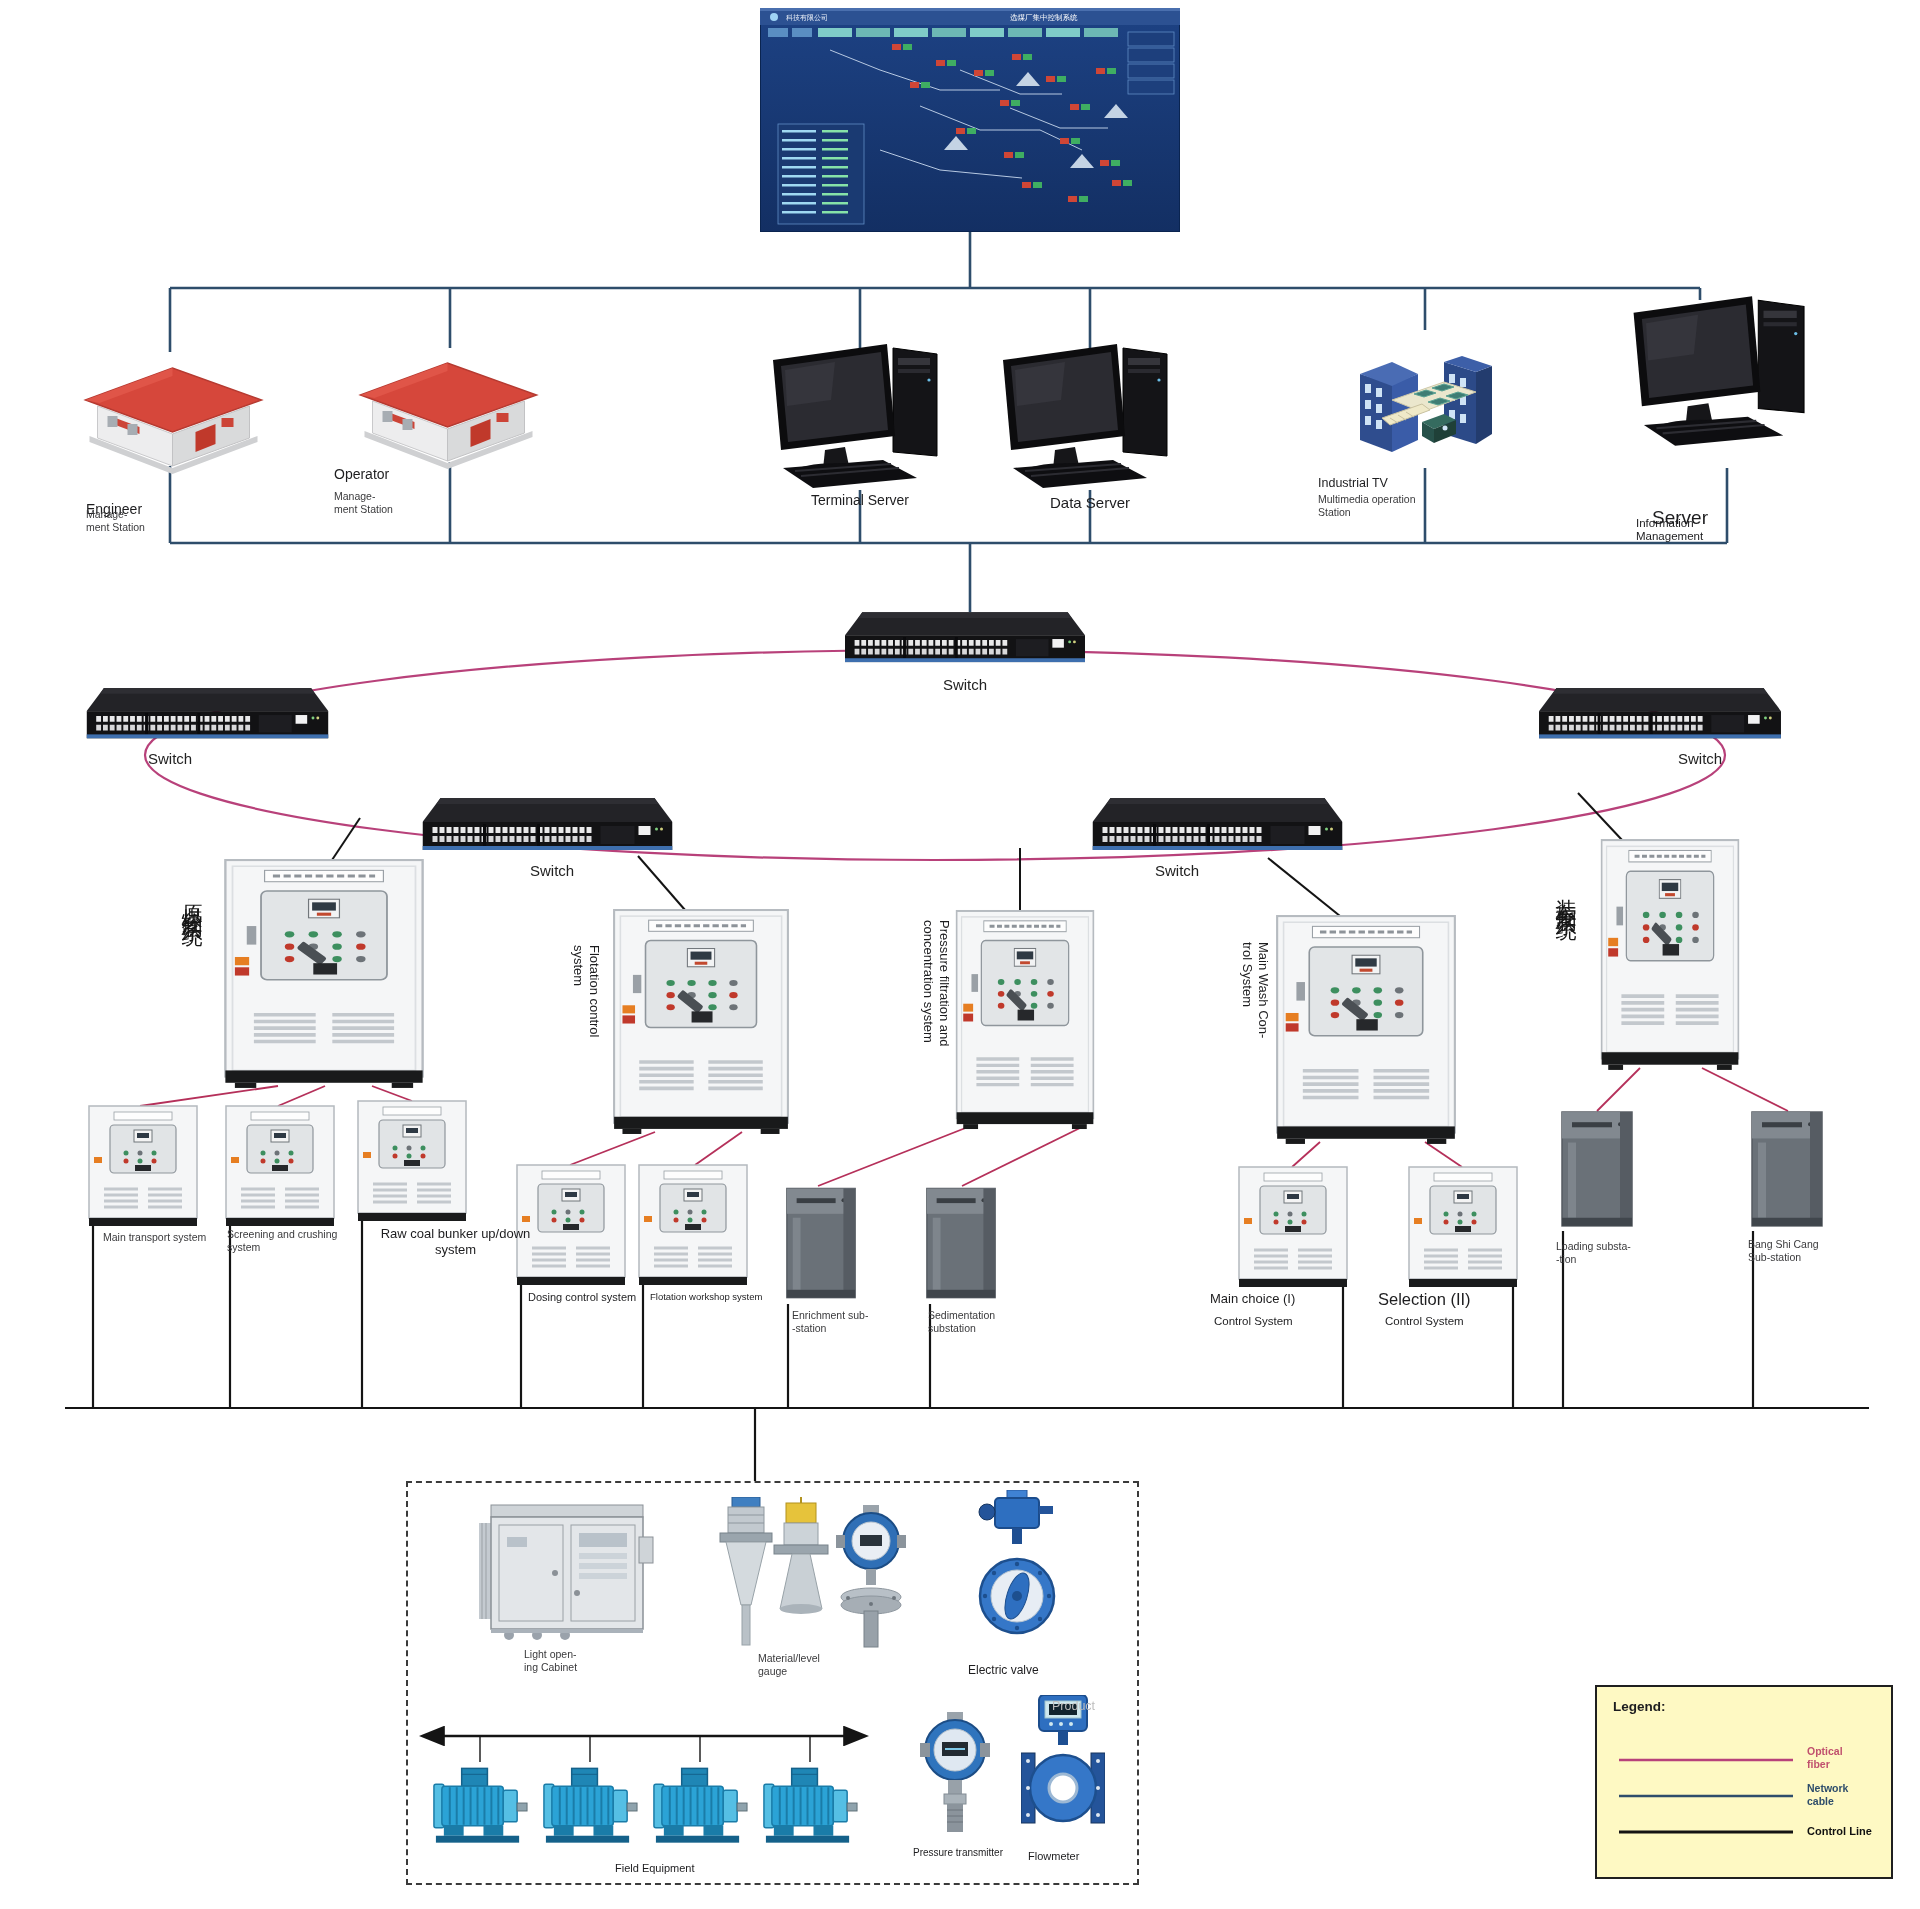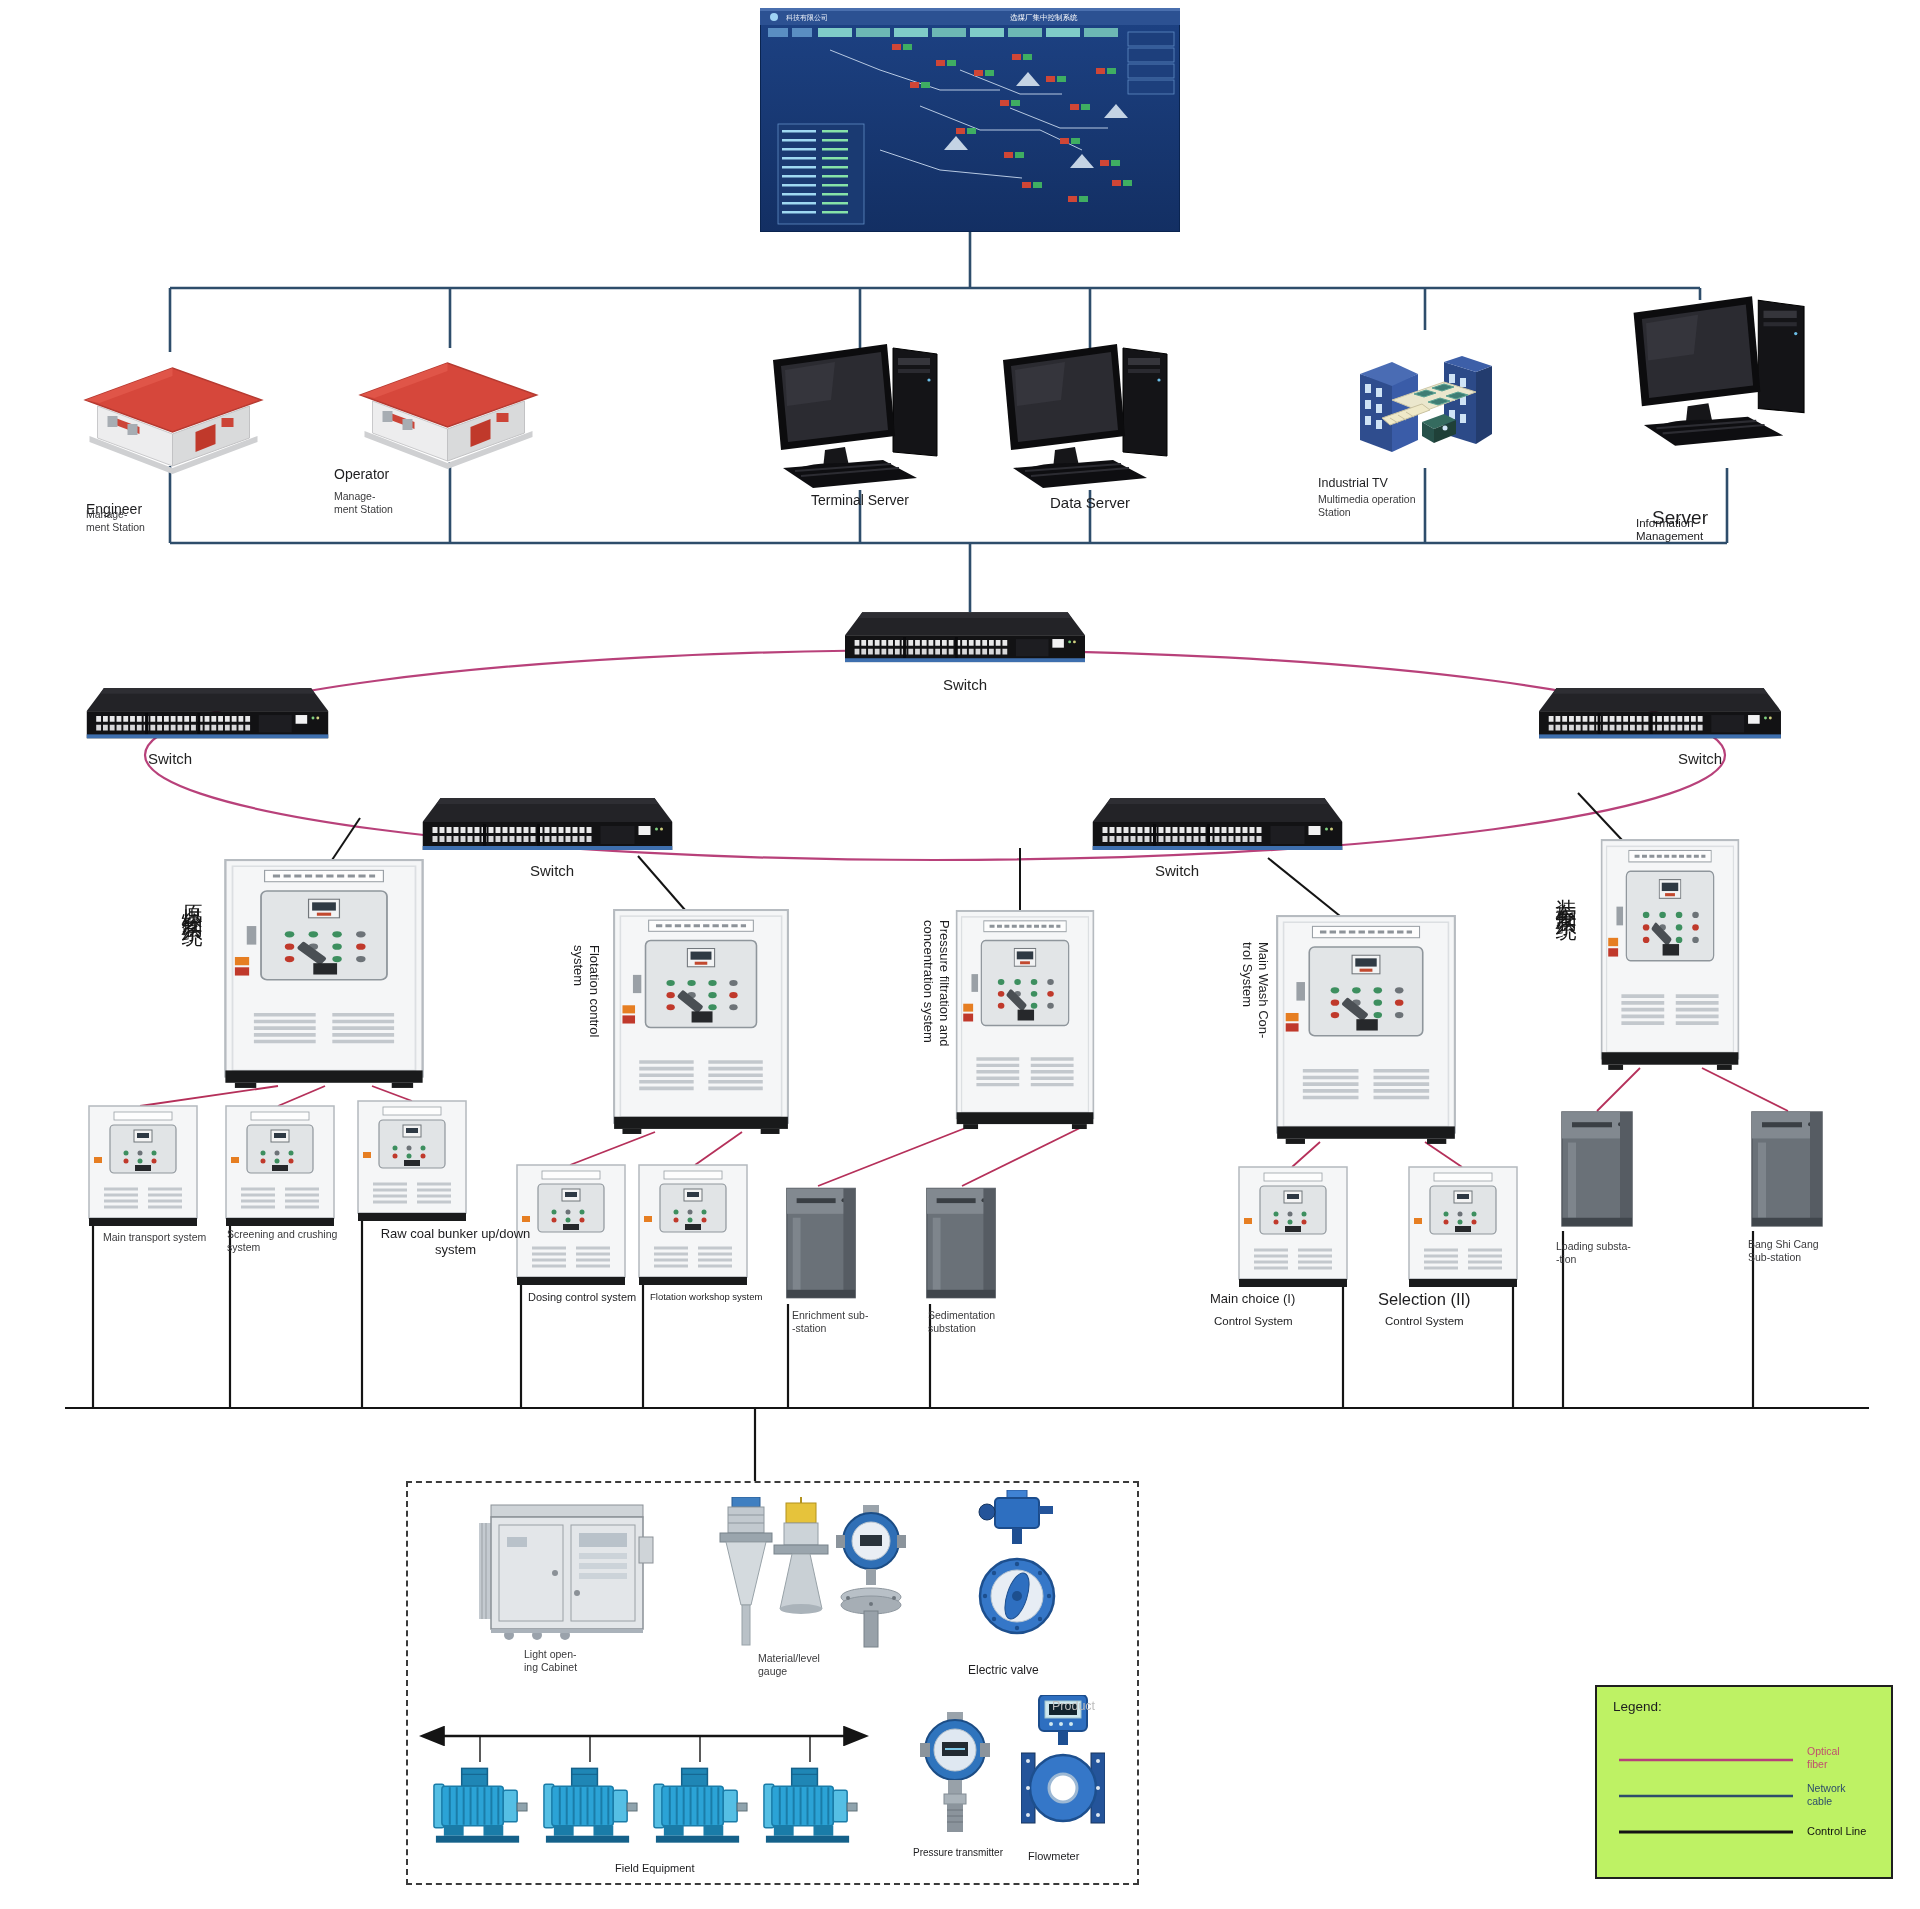--- a/index.html
+++ b/index.html
@@ -3,21 +3,21 @@
 <meta charset="utf-8">
 <style>
   html,body{margin:0;padding:0;background:#ffffff;}
   body{width:1920px;height:1909px;position:relative;font-family:"Liberation Sans",sans-serif;}
   .lbl{position:absolute;color:#1d1d1f;white-space:pre-line;line-height:1.22;}
   .center{text-align:center;}
   .vcjk{writing-mode:vertical-rl;text-orientation:upright;letter-spacing:4px;font-size:21px;color:#161616;line-height:1;}
   .rot90{transform:rotate(90deg);}
   .lbl-lg{font-size:14px;} .lbl-md{font-size:12px;} .lbl-sm{font-size:10.5px;color:#3a3a3c;}
   .switch-lbl{font-size:15px;color:#222;}
-  .legend-box{position:absolute;border:2px solid #1f1f1f;background:#bef264;}
+  .legend-box{position:absolute;border:2px solid #1f1f1f;background:#fef9c3;font-weight:bold;}
   #wires{position:absolute;left:0;top:0;z-index:1;}
   .node{position:absolute;z-index:2;}
   .lbl{z-index:3;}
   .field-box{position:absolute;border:2px dashed #3a3a3a;z-index:1;background:transparent;}
   .watermark{color:#bdbdbd;font-size:12.5px;margin-left:30px;}
 </style>
 </head>
 <body>
 
 <svg width="0" height="0" style="position:absolute" aria-hidden="true">

